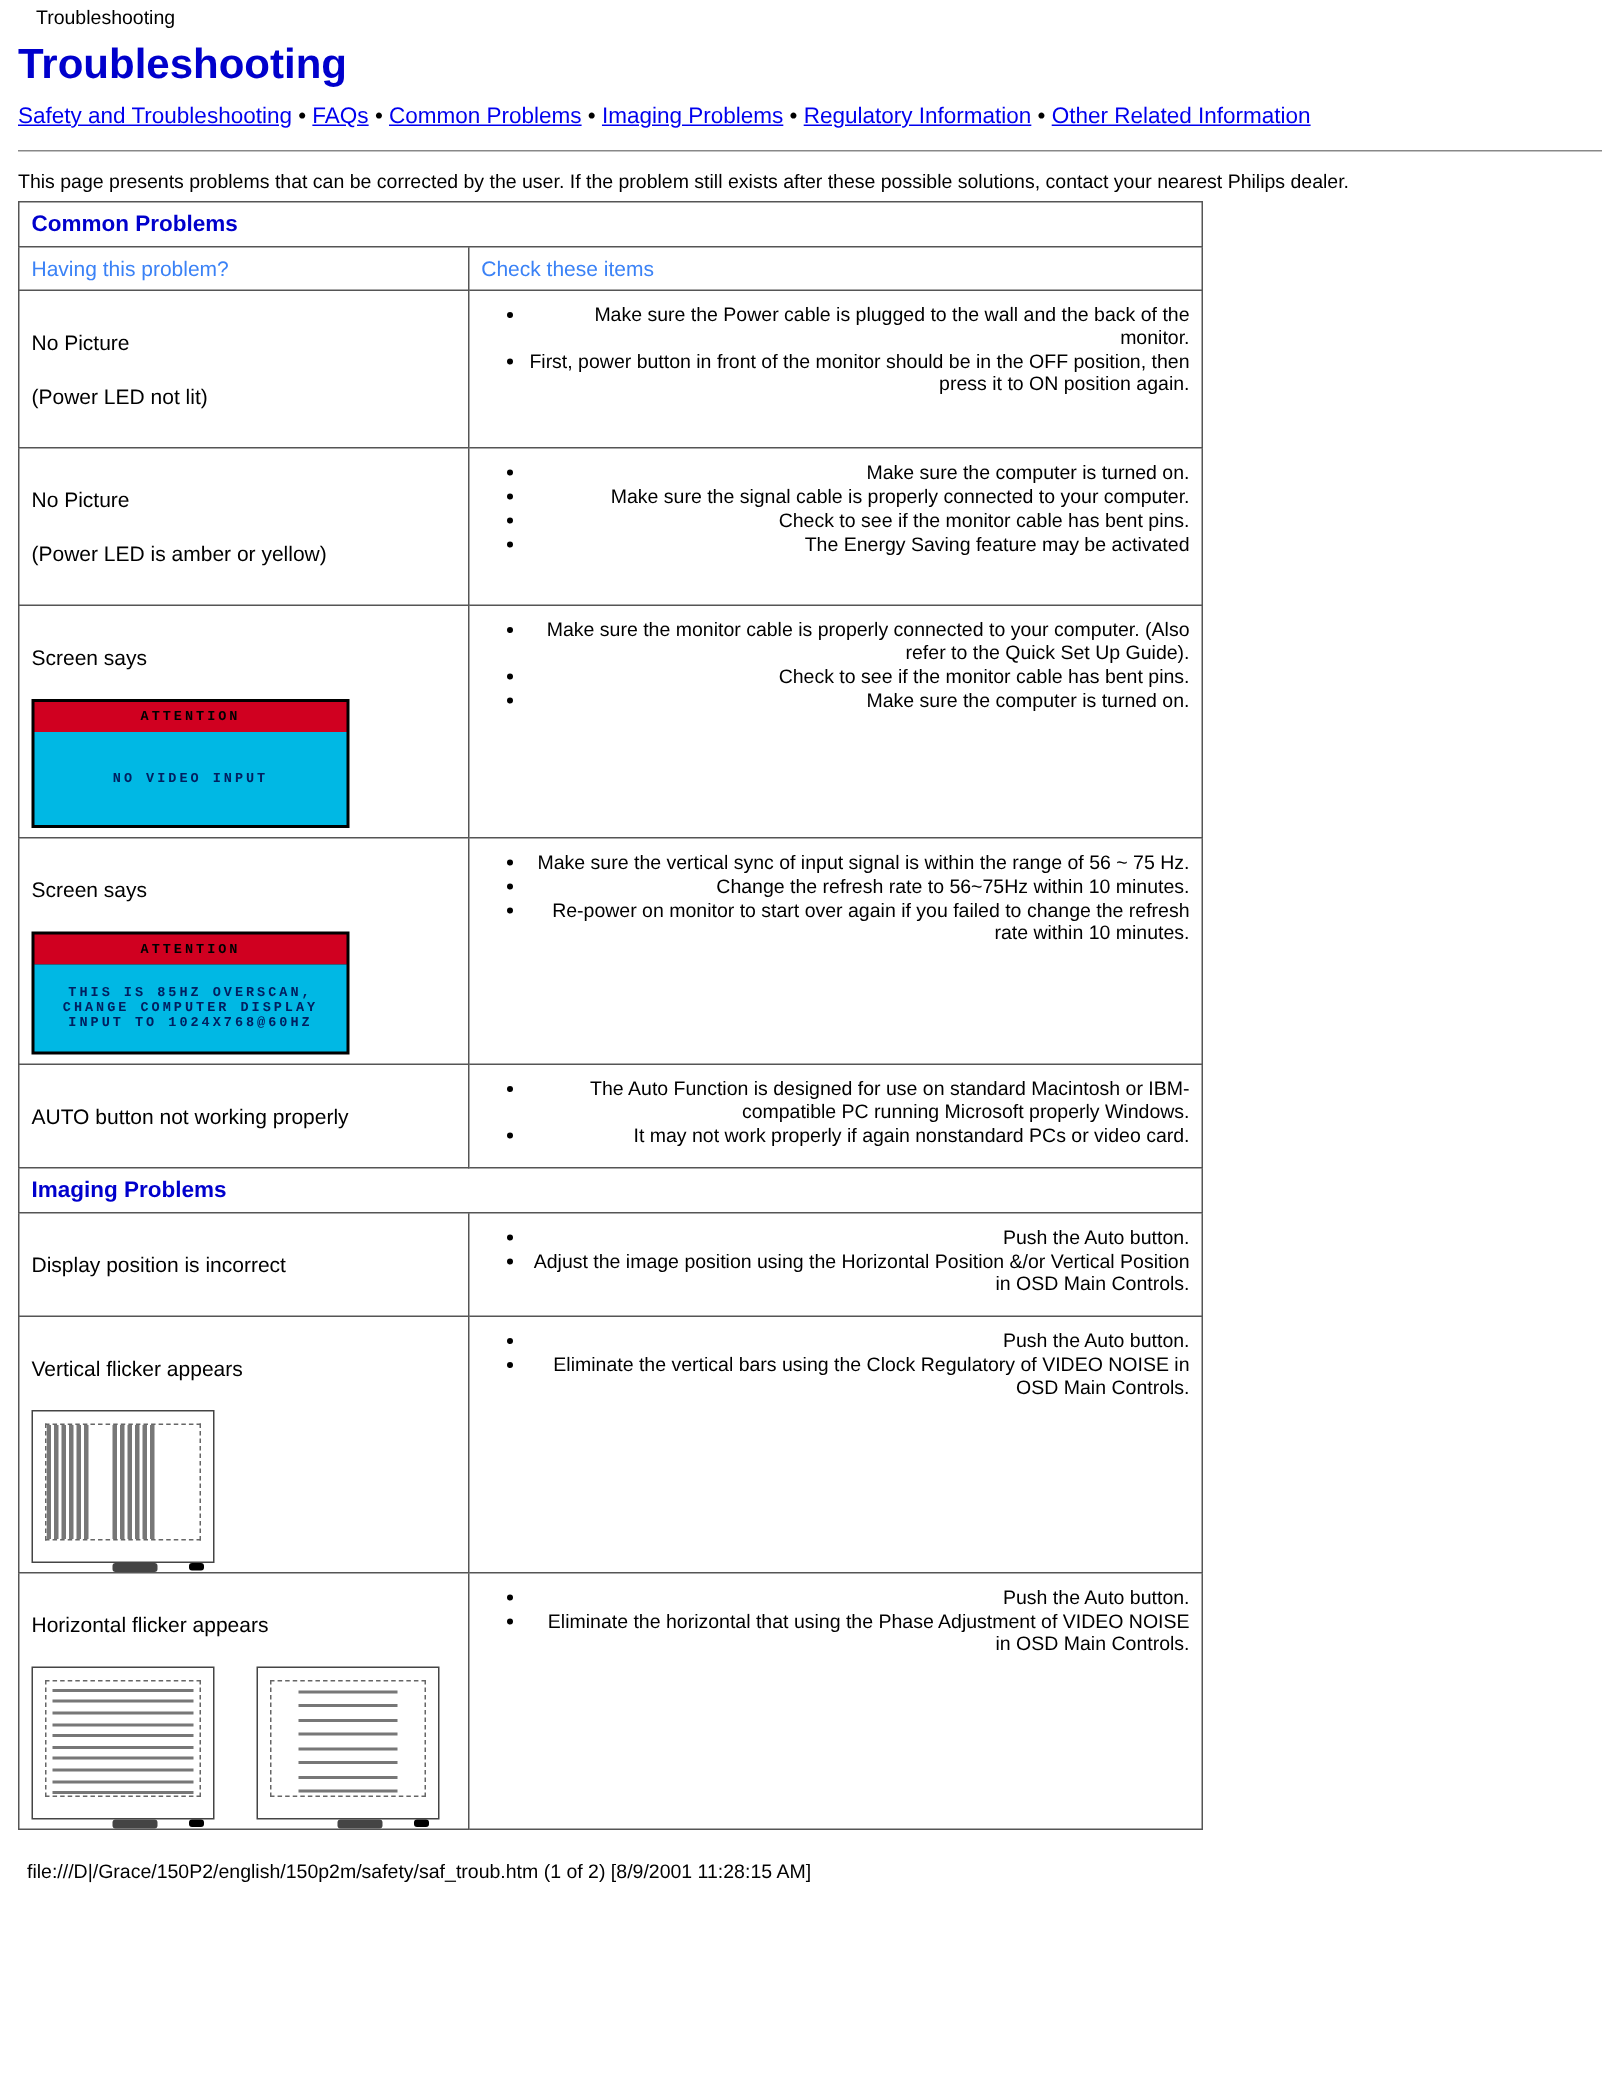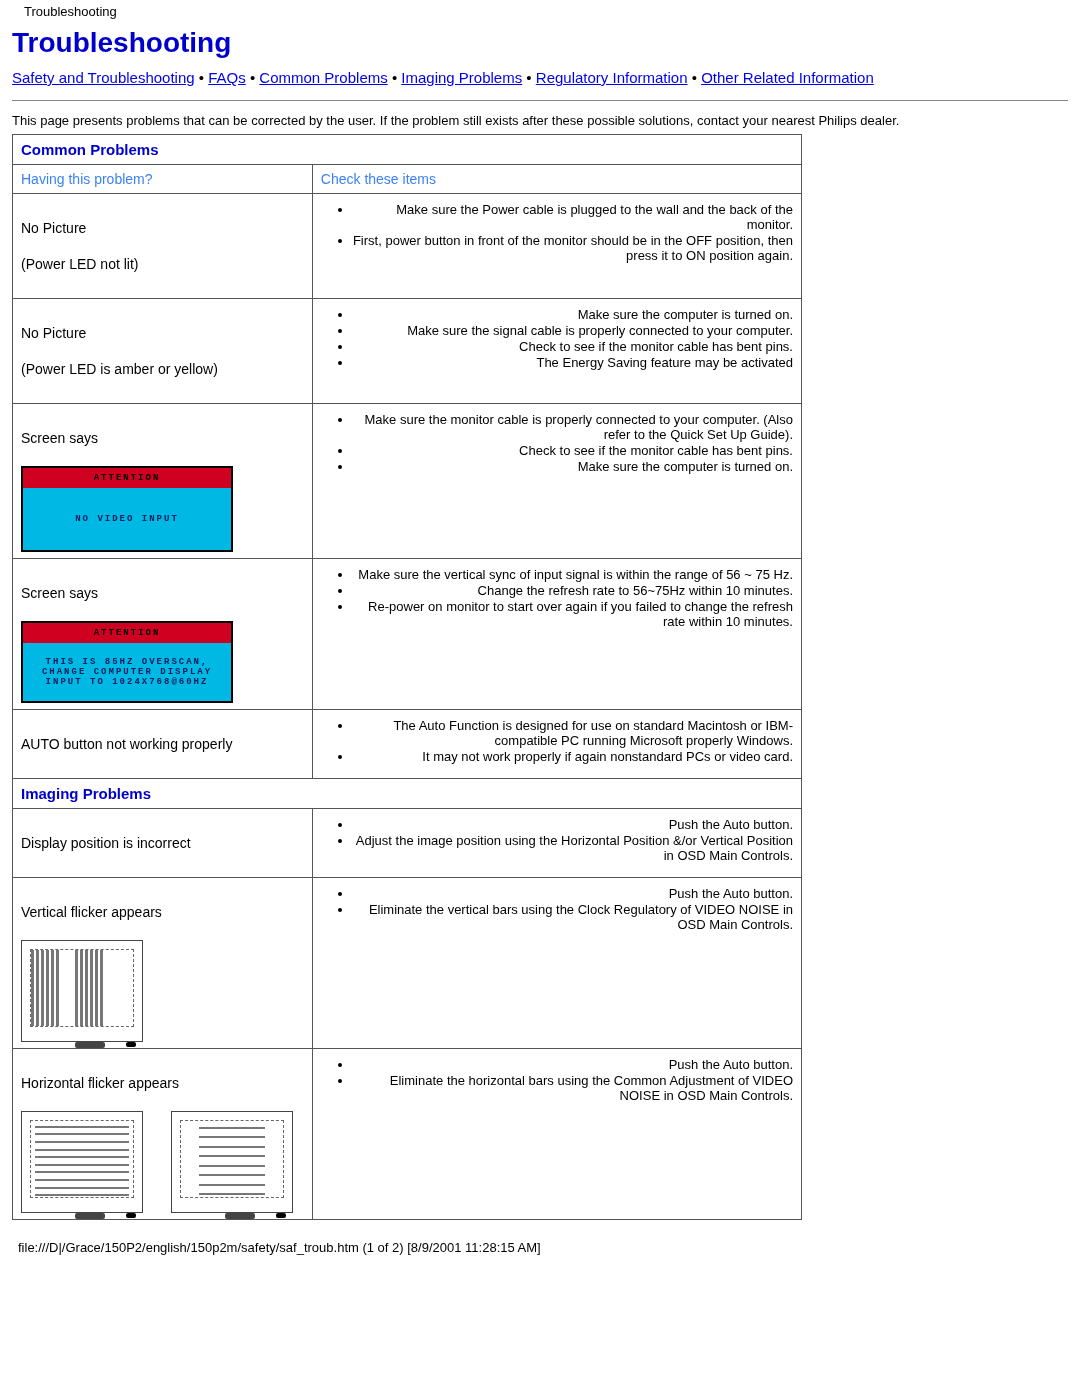--- a/index.html
+++ b/index.html
@@ -295,21 +295,21 @@
                   <span></span>
                 </div>
           </div>
           <div class="mon-knob"></div>
         </div>
       </div>
     </td>
     <td class="col-right">
       <ul>
         <li>Push the Auto button.</li>
-        <li>Eliminate the horizontal bars using the Common Adjustment of VIDEO NOISE in OSD Main Controls.</li>
+        <li>Eliminate the horizontal that using the Phase Adjustment of VIDEO NOISE in OSD Main Controls.</li>
       </ul>
     </td>
   </tr>
 
 </tbody>
   </table>
 
 <div class="footer">file:///D|/Grace/150P2/english/150p2m/safety/saf_troub.htm (1 of 2) [8/9/2001 11:28:15 AM]</div>
 
 </body></html>

